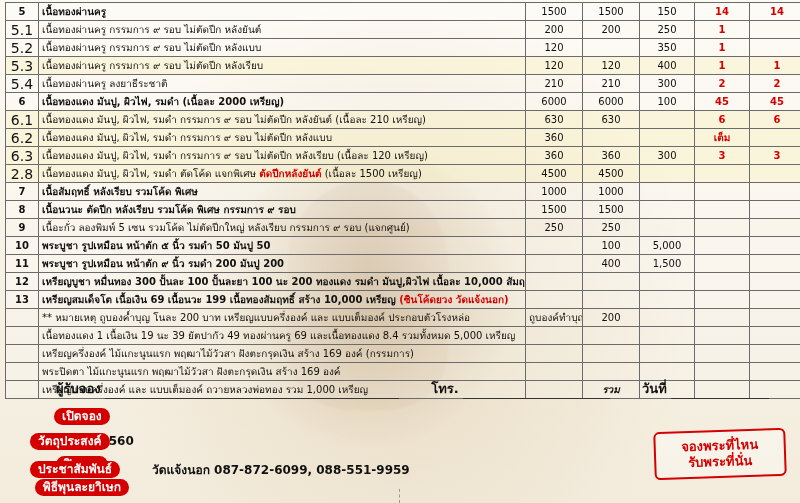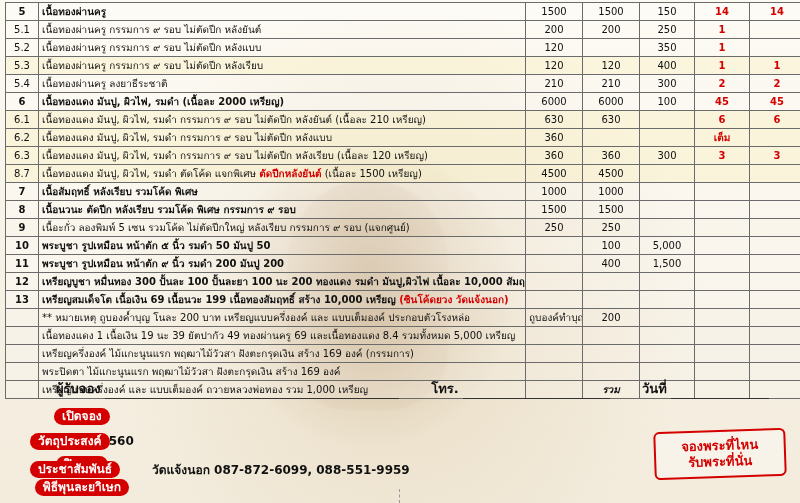--- a/index.html
+++ b/index.html
@@ -68,21 +68,21 @@
   .c-n3     { width: 48px;  text-align: center; }
   .c-r1     { width: 48px;  text-align: center; color: #d40000; font-weight: bold; }
   .c-r2     { width: 48px;  text-align: center; color: #d40000; font-weight: bold; }
 
   tr.row-major .c-no,
   tr.row-major .c-desc { font-weight: bold; }
   tr.row-major { background: rgba(255,255,255,0.30); }
   tr.row-tint  { background: rgba(250,243,205,0.55); }
   tr.row-plain { background: rgba(255,255,255,0.18); }
 
-  .sub .c-no { font-weight: normal; font-size: 10px; }
+  .sub .c-no { font-weight: normal; font-size: 14px; }
   .redb { color: #d40000; font-weight: bold; text-align: center; }
   .small { font-size: 10px; }
   .bold { font-weight: bold; font-style: italic; }
   .desc-indent { padding-left: 10px; }
 
   
   .footer {
     position: absolute;
     left: 0;
     top: 372px;
@@ -248,21 +248,21 @@
         <tr class="row-tint sub">
           <td class="c-no">6.3</td>
           <td class="c-desc">เนื้อทองแดง มันปู, ผิวไฟ, รมดำ กรรมการ ๙ รอบ ไม่ตัดปีก หลังเรียบ (เนื้อละ 120 เหรียญ)</td>
           <td class="c-n1">360</td>
           <td class="c-n2">360</td>
           <td class="c-n3">300</td>
           <td class="c-r1">3</td>
           <td class="c-r2">3</td>
         </tr>
         <tr class="row-tint sub">
-          <td class="c-no">8.7</td>
+          <td class="c-no">2.8</td>
           <td class="c-desc">เนื้อทองแดง มันปู, ผิวไฟ, รมดำ ตัดโค้ด แจกพิเศษ <span class="redb">ตัดปีกหลังยันต์</span> (เนื้อละ 1500 เหรียญ)</td>
           <td class="c-n1">4500</td>
           <td class="c-n2">4500</td>
           <td class="c-n3"></td>
           <td class="c-r1"></td>
           <td class="c-r2"></td>
         </tr>
         <tr class="row-major">
           <td class="c-no">7</td>
           <td class="c-desc">เนื้อสัมฤทธิ์ หลังเรียบ รวมโค้ด พิเศษ</td>

